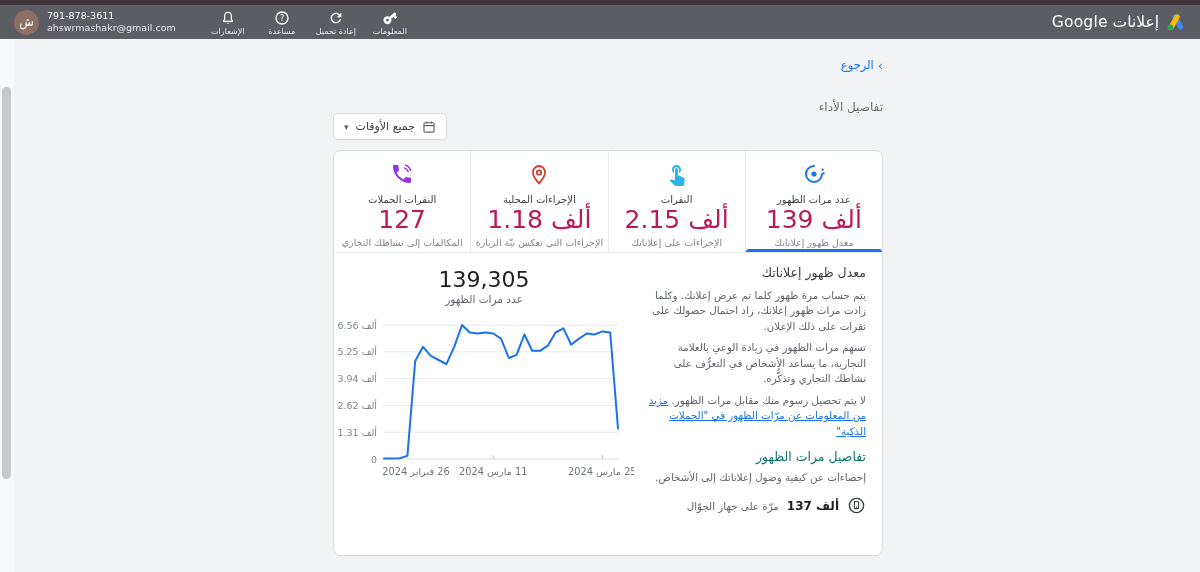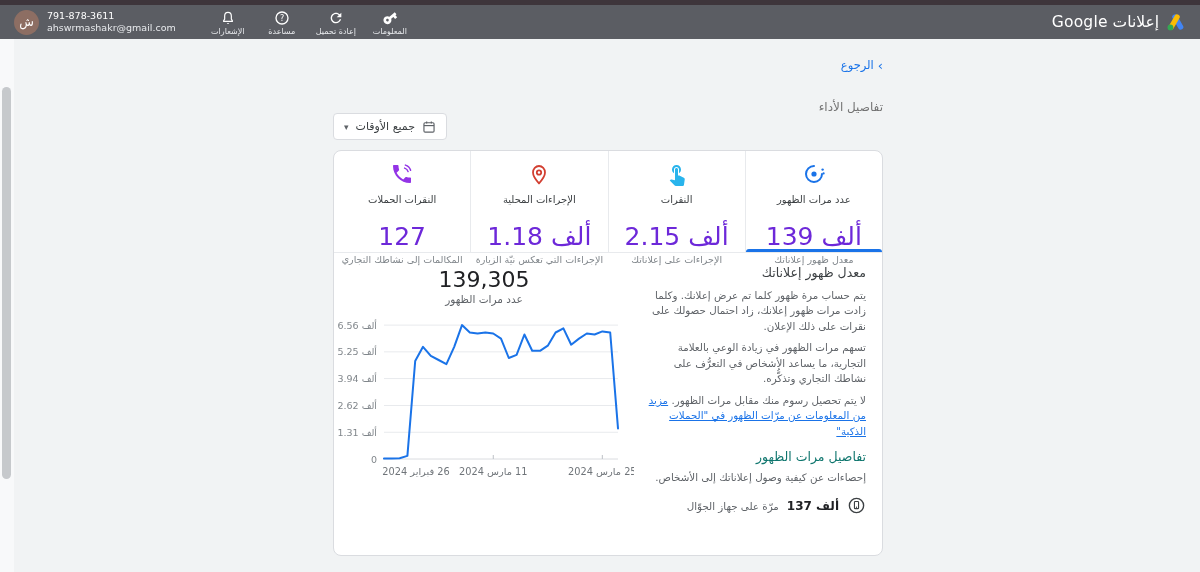--- a/index.html
+++ b/index.html
@@ -38,21 +38,21 @@
   .card{position:absolute;left:333px;top:150px;width:550px;height:406px;background:#fff;
     border:1px solid #dadce0;border-radius:8px;box-sizing:border-box;overflow:hidden;}
   .card-header{padding:15px 16px 11px;font-size:13px;}
   .spend-label{color:#3c4043;font-size:12.5px;}
   .spend-value{color:#1a73e8;font-size:14.5px;margin-inline-start:6px;}
   .tiles{display:flex;height:101px;border-bottom:1px solid #e8eaed;}
   .tile{flex:1;text-align:center;padding-top:11px;position:relative;cursor:pointer;box-sizing:border-box;}
   .tile:not(:first-child){border-right:1px solid #e8eaed;}
   .ticon{height:24px;}
   .tlabel{font-size:10px;color:#3c4043;margin-top:4px;white-space:nowrap;}
-  .tvalue{font-size:25px;color:#6d28d9;margin-top:18px;line-height:1.15;}
+  .tvalue{font-size:25px;color:#be185d;margin-top:1px;line-height:1.15;}
   .tsub{font-size:9.5px;color:#80868b;margin-top:2px;white-space:nowrap;}
   .tab-indicator{position:absolute;bottom:0;left:0;right:0;height:3px;background:#1a73e8;border-radius:3px 3px 0 0;}
   
   .body-row{display:flex;}
   .info-panel{width:254px;padding:12px 16px 0 6px;box-sizing:border-box;}
   .info-heading{font-size:12.5px;color:#3c4043;margin:0 0 8px;}
   .info-p{font-size:10.3px;color:#5f6368;line-height:1.5;margin:0 0 6px;text-align:right;}
   .info-link{color:#1a73e8;text-decoration:underline;cursor:pointer;}
   .details-heading{font-size:12.5px;color:#0f766e;margin:10px 0 6px;}
   .stat-row{display:flex;align-items:center;gap:8px;padding:5px 0;}

